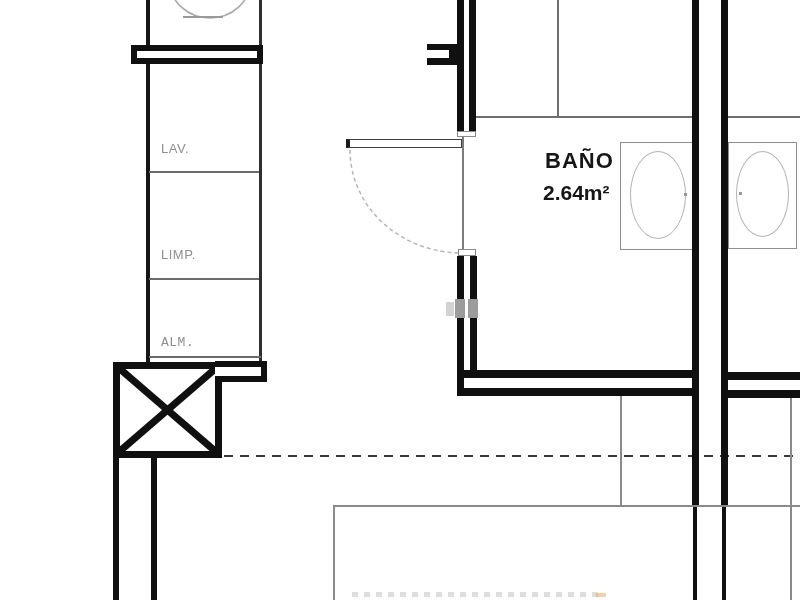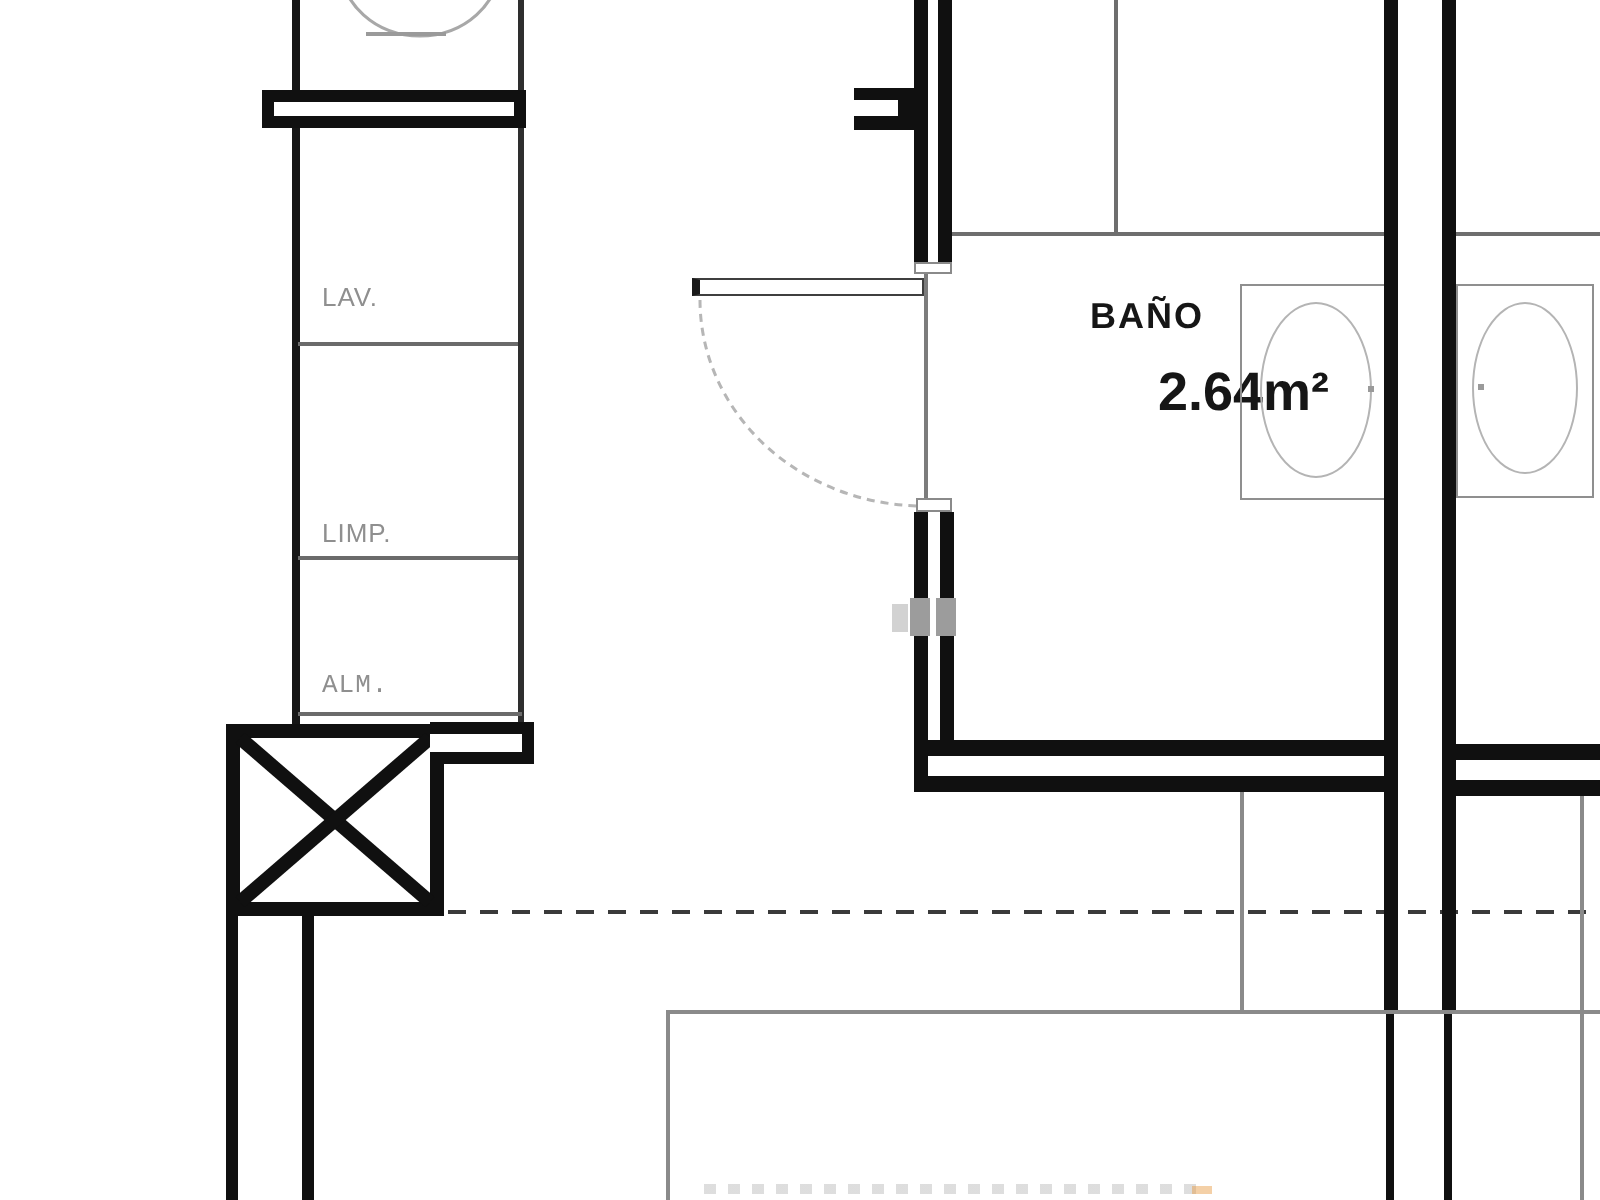--- a/index.html
+++ b/index.html
@@ -36,21 +36,21 @@
     <line x1="33" y1="17" x2="73" y2="17" stroke="#9a9a9a" stroke-width="2"></line>
   </svg>
 
   <div class="outline-box" style="left:131px;top:45px;width:132px;height:19px;border:6px solid #101010;"></div>
 
   <div class="abs cell-line" style="left:149px;top:171px;width:110px;height:2px;"></div>
   <div class="abs cell-line" style="left:149px;top:278px;width:110px;height:2px;"></div>
   <div class="abs cell-line" style="left:149px;top:356px;width:112px;height:2px;"></div>
 
   <div class="cell-label" style="left:161px;top:142px;">LAV.</div>
-  <div class="cell-label" style="left:161px;top:260px;">LIMP.</div>
+  <div class="cell-label" style="left:161px;top:248px;">LIMP.</div>
   <div class="cell-label" style="left:161px;top:336px;font-family:Liberation Mono, monospace;">ALM.</div>
 
   <div class="abs" style="left:224px;top:455px;width:576px;height:2px;background:repeating-linear-gradient(90deg,#3a3a3a 0 9px,transparent 9px 16px);"></div>
 
   <div class="outline-box" style="left:113px;top:362px;width:109px;height:96px;border:7px solid #101010;">
     <svg style="left:0;top:0;" width="95" height="82" viewBox="0 0 95 82">
       <line x1="0" y1="0" x2="95" y2="82" stroke="#101010" stroke-width="7"></line>
       <line x1="95" y1="0" x2="0" y2="82" stroke="#101010" stroke-width="7"></line>
     </svg>
   </div>
@@ -77,22 +77,22 @@
   <div class="abs blk" style="left:470px;top:256px;width:7px;height:122px;"></div>
 
   <div class="abs" style="left:455px;top:299px;width:10px;height:19px;background:#9c9c9c;"></div>
   <div class="abs" style="left:468px;top:299px;width:10px;height:19px;background:#9c9c9c;"></div>
   <div class="abs" style="left:446px;top:302px;width:8px;height:14px;background:#d2d2d2;"></div>
 
   <div class="abs thin" style="left:476px;top:116px;width:216px;height:2px;"></div>
   <div class="abs thin" style="left:728px;top:116px;width:72px;height:2px;"></div>
   <div class="abs thin" style="left:557px;top:0;width:2px;height:117px;"></div>
 
-  <div class="room-name" style="left:545px;top:148px;font-size:18px;letter-spacing:1px;">BAÑO</div>
-  <div class="room-name" style="left:543px;top:181px;font-size:27px;margin-left:36px;">2.64m²</div>
+  <div class="room-name" style="left:545px;top:148px;font-size:22px;letter-spacing:1px;">BAÑO</div>
+  <div class="room-name" style="left:543px;top:181px;font-size:21px;">2.64m²</div>
 
   <div class="abs" style="left:620px;top:142px;width:73px;height:108px;border:1.5px solid #8f8f8f;box-sizing:border-box;"></div>
   <div class="abs" style="left:630px;top:151px;width:56px;height:88px;border:1.4px solid #b4b4b4;border-radius:50%;box-sizing:border-box;"></div>
   <div class="abs" style="left:684px;top:193px;width:3px;height:3px;background:#9a9a9a;"></div>
 
   <div class="abs" style="left:728px;top:142px;width:69px;height:107px;border:1.5px solid #8f8f8f;box-sizing:border-box;"></div>
   <div class="abs" style="left:736px;top:151px;width:53px;height:86px;border:1.4px solid #b4b4b4;border-radius:50%;box-sizing:border-box;"></div>
   <div class="abs" style="left:739px;top:192px;width:3px;height:3px;background:#9a9a9a;"></div>
 
   <div class="abs blk" style="left:692px;top:0;width:7px;height:507px;"></div>

